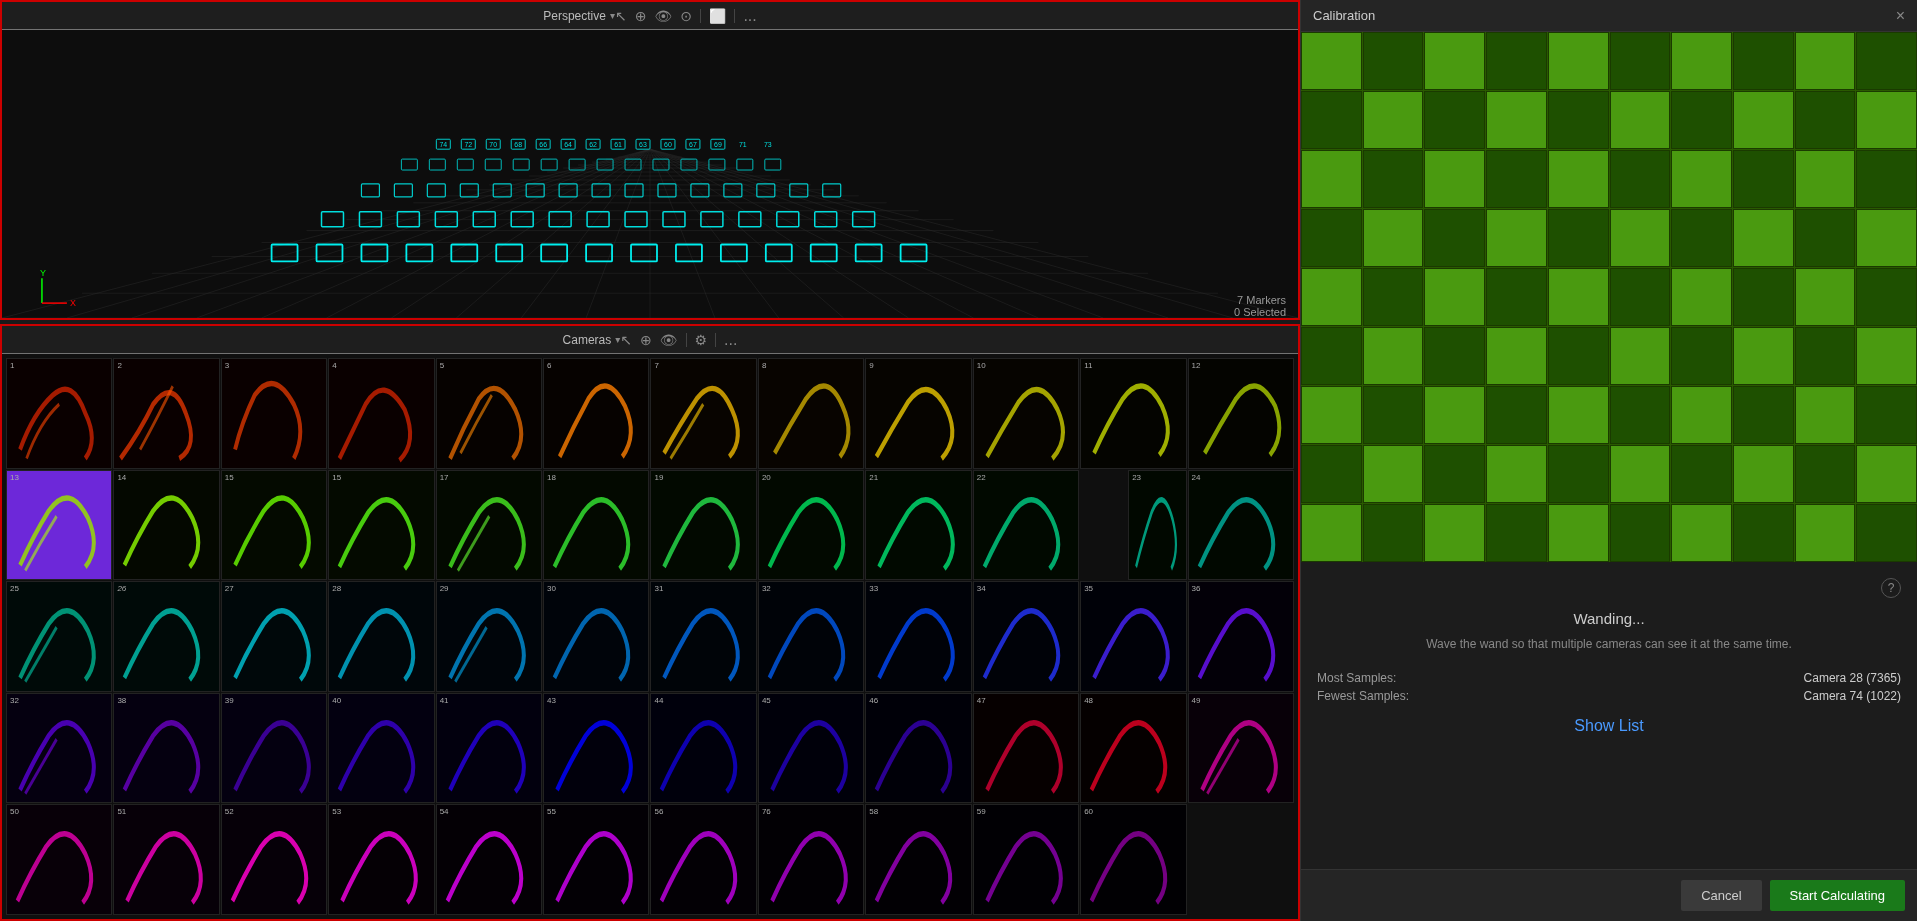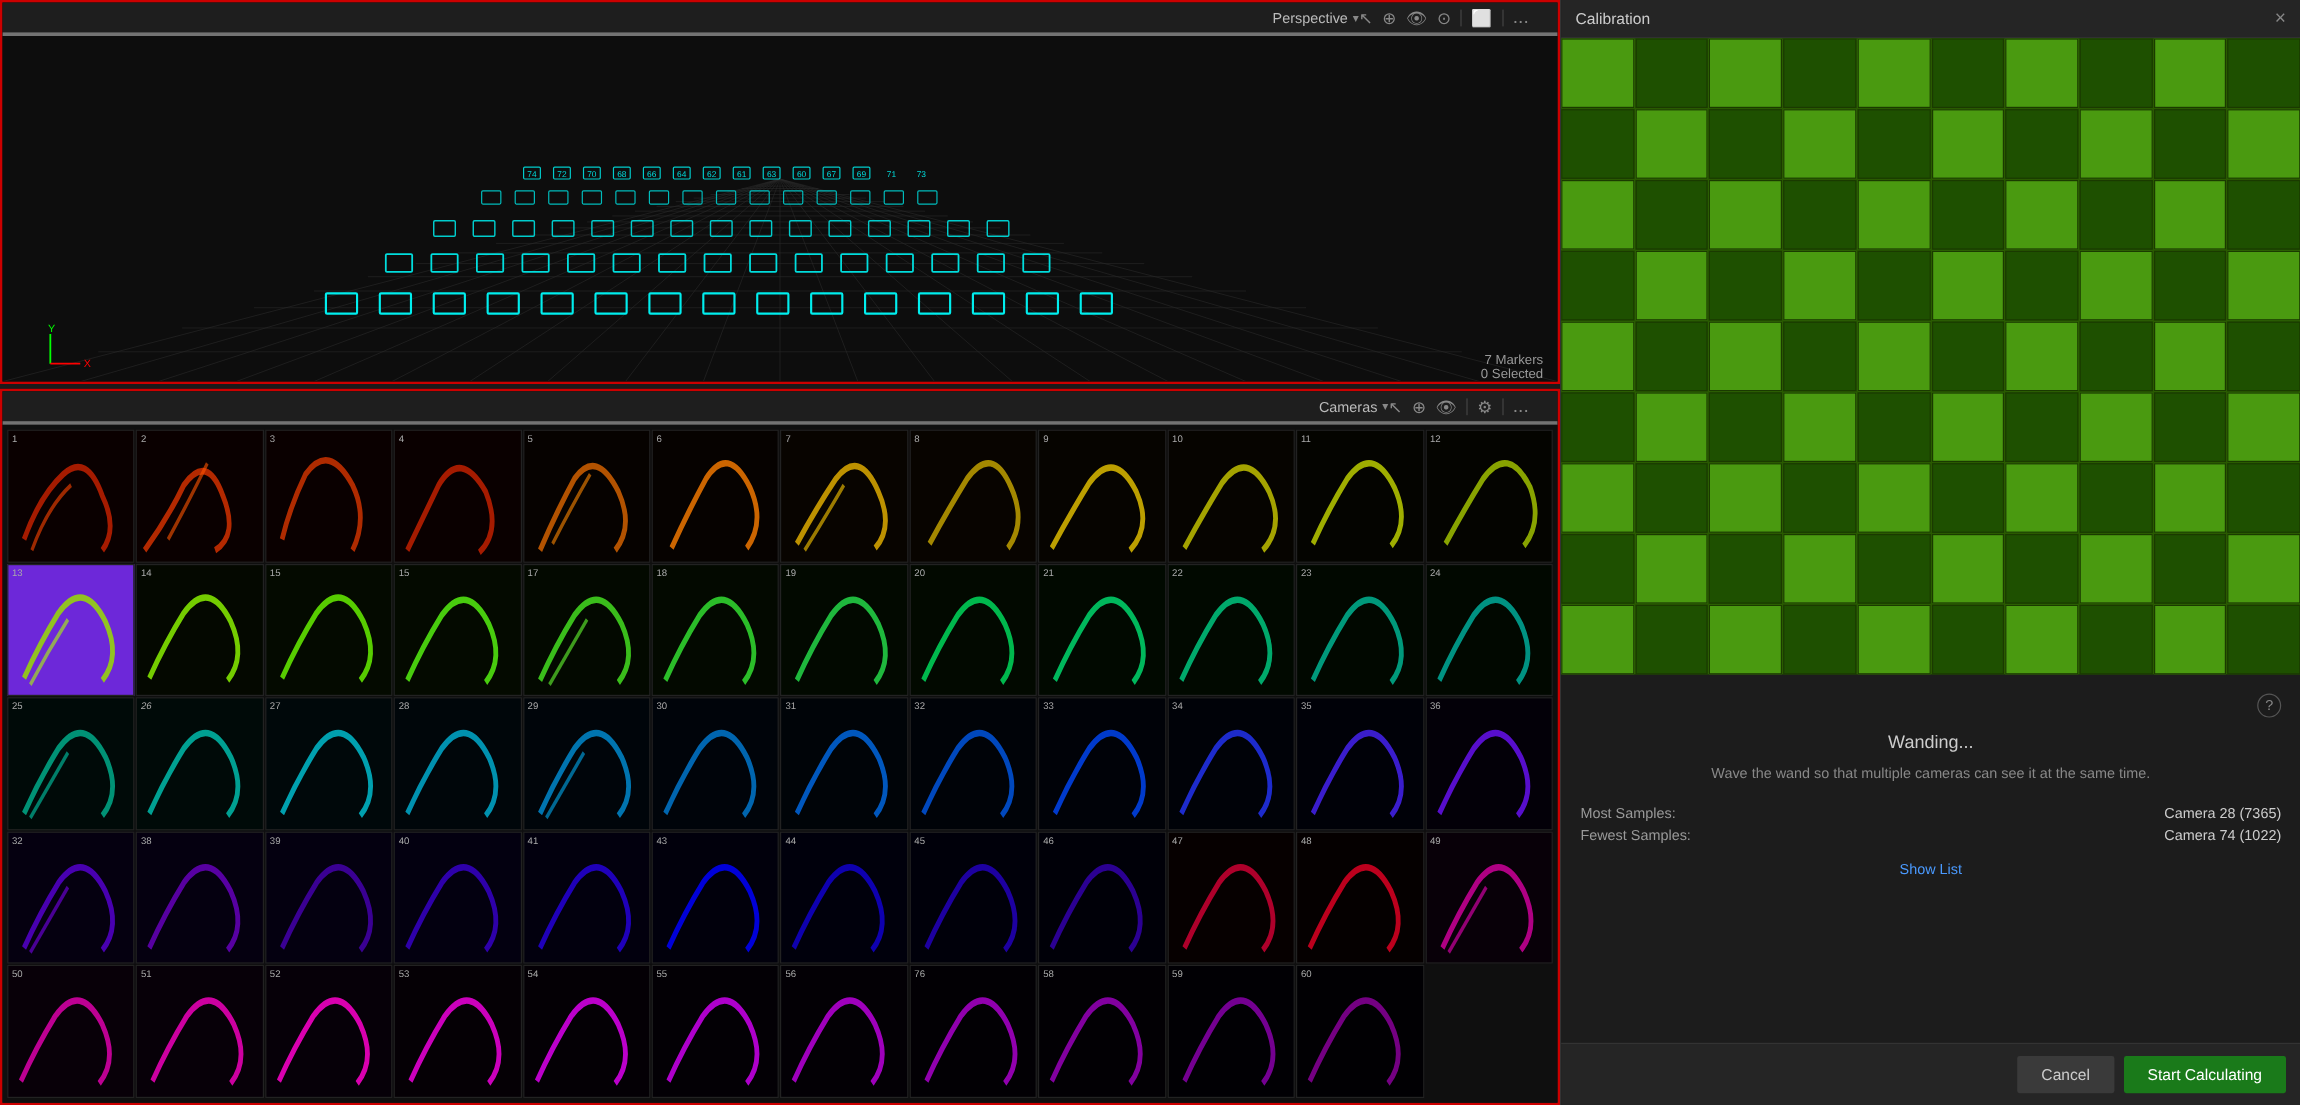--- a/index.html
+++ b/index.html
@@ -29,23 +29,23 @@
       position: relative;
       background: #111;
       overflow: hidden;
     }
 
     .panel-header {
       height: 28px;
       background: #1e1e1e;
       display: flex;
       align-items: center;
-      padding: 0 24px;
-      justify-content: flex-end;
-      border-bottom: 3px solid #737373;
+      padding: 0 7px;
+      justify-content: center;
+      border-bottom: 1px solid #737373;
     }
 
     .panel-title {
       display: flex;
       align-items: center;
       gap: 4px;
       font-size: 12px;
       color: #bbb;
     }
 
@@ -261,21 +261,21 @@
     .sample-label {
       color: #999;
     }
 
     .sample-value {
       color: #ccc;
     }
 
     .show-list-link {
       color: #4a9aff;
-      font-size: 12px;
+      font-size: 16px;
       cursor: pointer;
       text-align: center;
       margin-top: 4px;
     }
 
     .cal-footer {
       height: 52px;
       background: #252525;
       display: flex;
       align-items: center;
@@ -661,21 +661,21 @@
           <path d="M10,53 Q20,37 32,23 Q48,7 62,27 Q72,43 60,54" stroke="#00cc66" stroke-width="3" fill="none" opacity="0.9"></path>
         </svg>
         <span class="camera-thumb-label">21</span>
       </div>
       <div class="camera-thumb" style="background:#010900;">
         <svg class="wand-art" viewBox="0 0 80 60" preserveAspectRatio="none">
           <path d="M8,53 Q18,37 30,23 Q46,7 60,27 Q70,43 58,54" stroke="#00bb77" stroke-width="3" fill="none" opacity="0.9"></path>
         </svg>
         <span class="camera-thumb-label">22</span>
       </div>
-      <div class="camera-thumb" style="background:#010800;">
+      <div class="camera-thumb" style="background:#010800;margin-left:48px;">
         <svg class="wand-art" viewBox="0 0 80 60" preserveAspectRatio="none">
           <path d="M10,53 Q20,37 32,23 Q48,7 62,27 Q72,43 60,54" stroke="#00aa88" stroke-width="3" fill="none" opacity="0.9"></path>
         </svg>
         <span class="camera-thumb-label">23</span>
       </div>
       <div class="camera-thumb" style="background:#010800;">
         <svg class="wand-art" viewBox="0 0 80 60" preserveAspectRatio="none">
           <path d="M8,53 Q18,37 30,23 Q46,7 60,27 Q70,43 58,54" stroke="#00aa99" stroke-width="3" fill="none" opacity="0.85"></path>
         </svg>
         <span class="camera-thumb-label">24</span>

